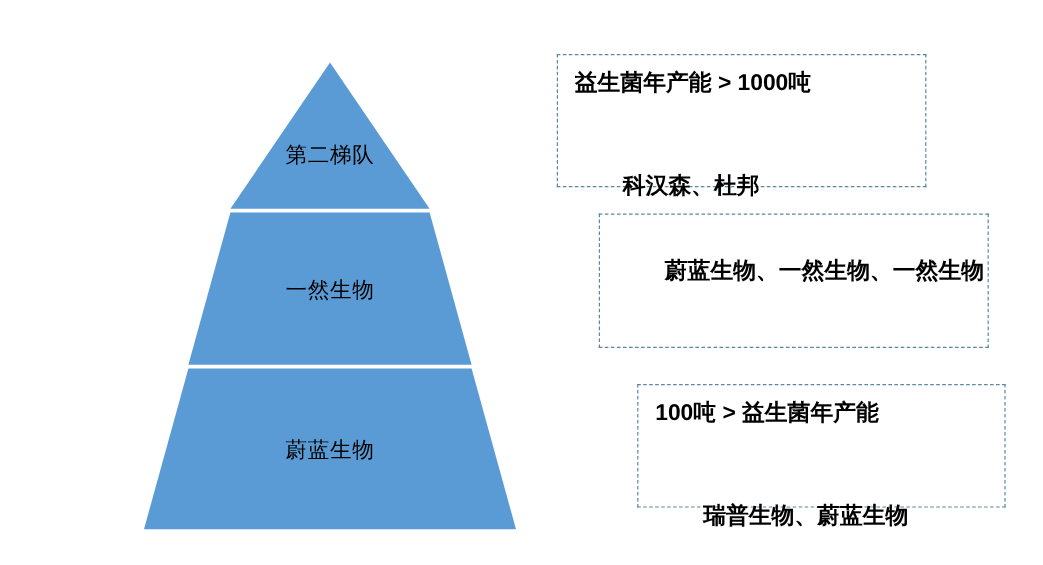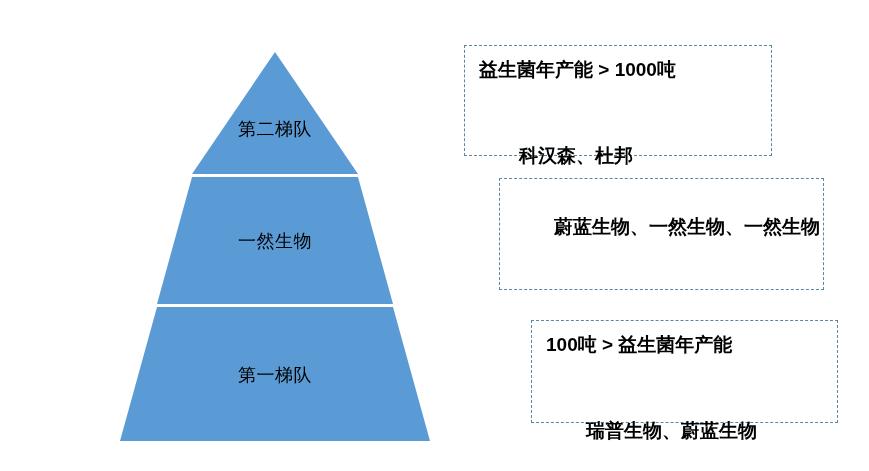--- a/index.html
+++ b/index.html
@@ -88,21 +88,21 @@
 
       <polygon points="157,304 393,304 358,177 192,177" fill="#5b9bd5"></polygon>
 
       <polygon points="192,174 358,174 275,52" fill="#5b9bd5"></polygon>
     </svg>
 
     <div class="tier-label" style="left:275px; top:130px;">第二梯队</div>
 
     <div class="tier-label" style="left:275px; top:242px;">一然生物</div>
 
-    <div class="tier-label" style="left:275px; top:376px;">第一梯队</div>
+    <div class="tier-label" style="left:275px; top:376px;">蔚蓝生物</div>
   </div>
 
   <div class="callout" id="callout-1" style="border-color: rgb(91, 135, 160);">
     <div class="callout-line line-head">益生菌年产能 &gt; 1000吨</div>
     <div class="callout-line line-body">科汉森、杜邦</div>
   </div>
 
   <div class="callout" id="callout-2" style="border-color: rgb(91, 135, 160);">
     <div class="callout-line line-body">蔚蓝生物、一然生物、一然生物</div>
   </div>

